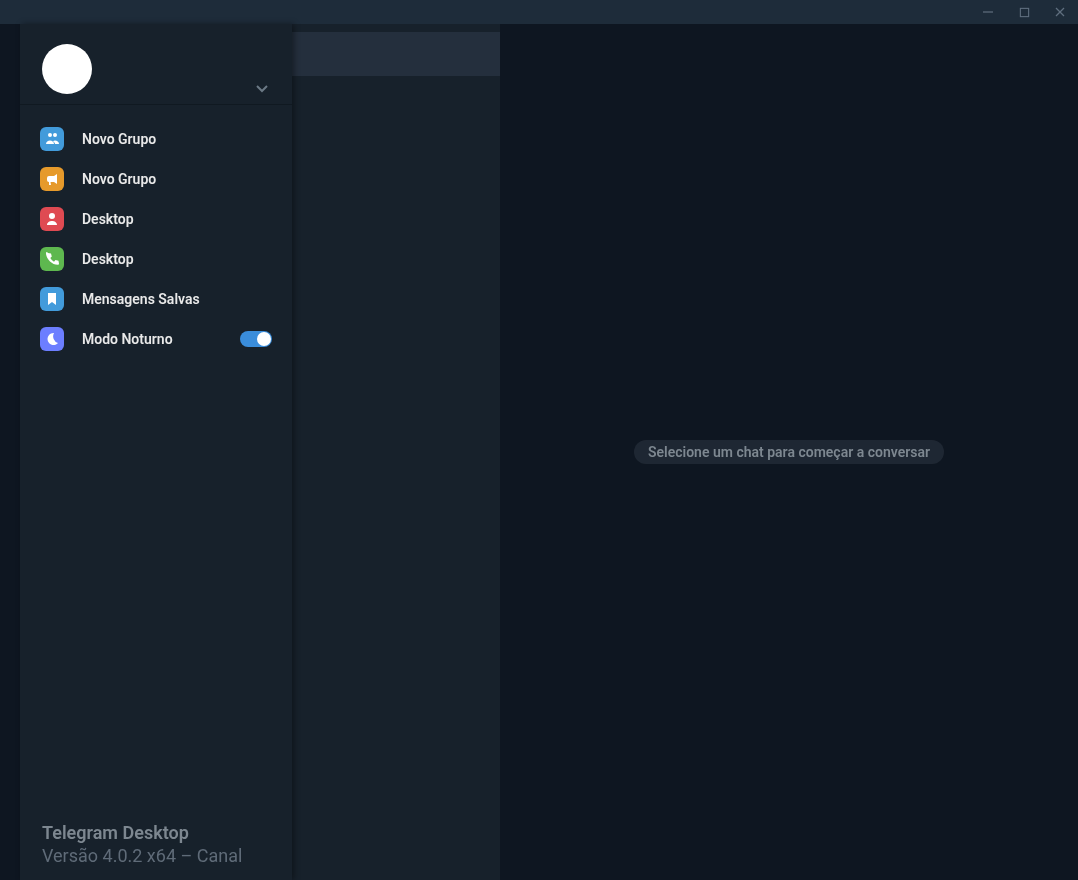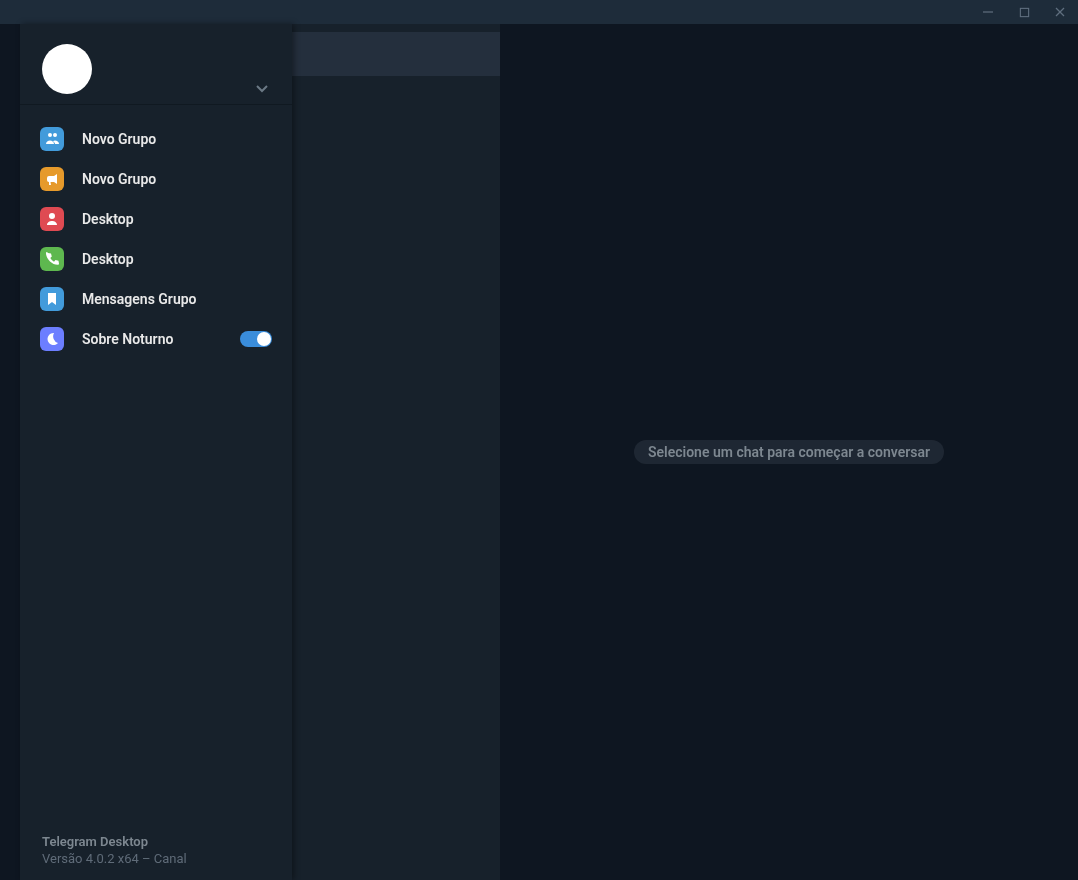--- a/index.html
+++ b/index.html
@@ -137,21 +137,21 @@
     border-radius: 50%;
     background: #fff;
     position: absolute;
     top: 1px;
     right: 1px;
   }
 
   .sidebar-footer {
     margin-top: auto;
     padding: 0 22px 14px 22px;
-    font-size: 13px;
+    font-size: 18px;
   }
   .footer-title { color: #7d8790; font-weight: 600; }
   .footer-version { color: #5f6b78; margin-top: 2px; }
 
 </style>
 </head>
 <body>
 
 <div class="titlebar">
   <div class="titlebar-btn">
@@ -222,29 +222,29 @@
           </svg>
         </span>
         <span class="menu-label">Desktop</span>
       </div>
       <div class="menu-item">
         <span class="menu-icon" style="background: rgb(66, 155, 219);">
           <svg viewBox="0 0 14 14">
             <use href="#ico-bookmark"></use>
           </svg>
         </span>
-        <span class="menu-label">Mensagens Grupo</span>
+        <span class="menu-label">Mensagens Salvas</span>
       </div>
       <div class="menu-item">
         <span class="menu-icon" style="background: rgb(108, 126, 255);">
           <svg viewBox="0 0 14 14">
             <use href="#ico-moon"></use>
           </svg>
         </span>
-        <span class="menu-label">Sobre Noturno</span>
+        <span class="menu-label">Modo Noturno</span>
         <span class="toggle">
           <span class="toggle-knob"></span>
         </span>
       </div>
     </div>
 
   <div class="sidebar-footer">
     <div class="footer-title">Telegram Desktop</div>
     <div class="footer-version">Versão 4.0.2 x64 – Canal</div>
   </div>

